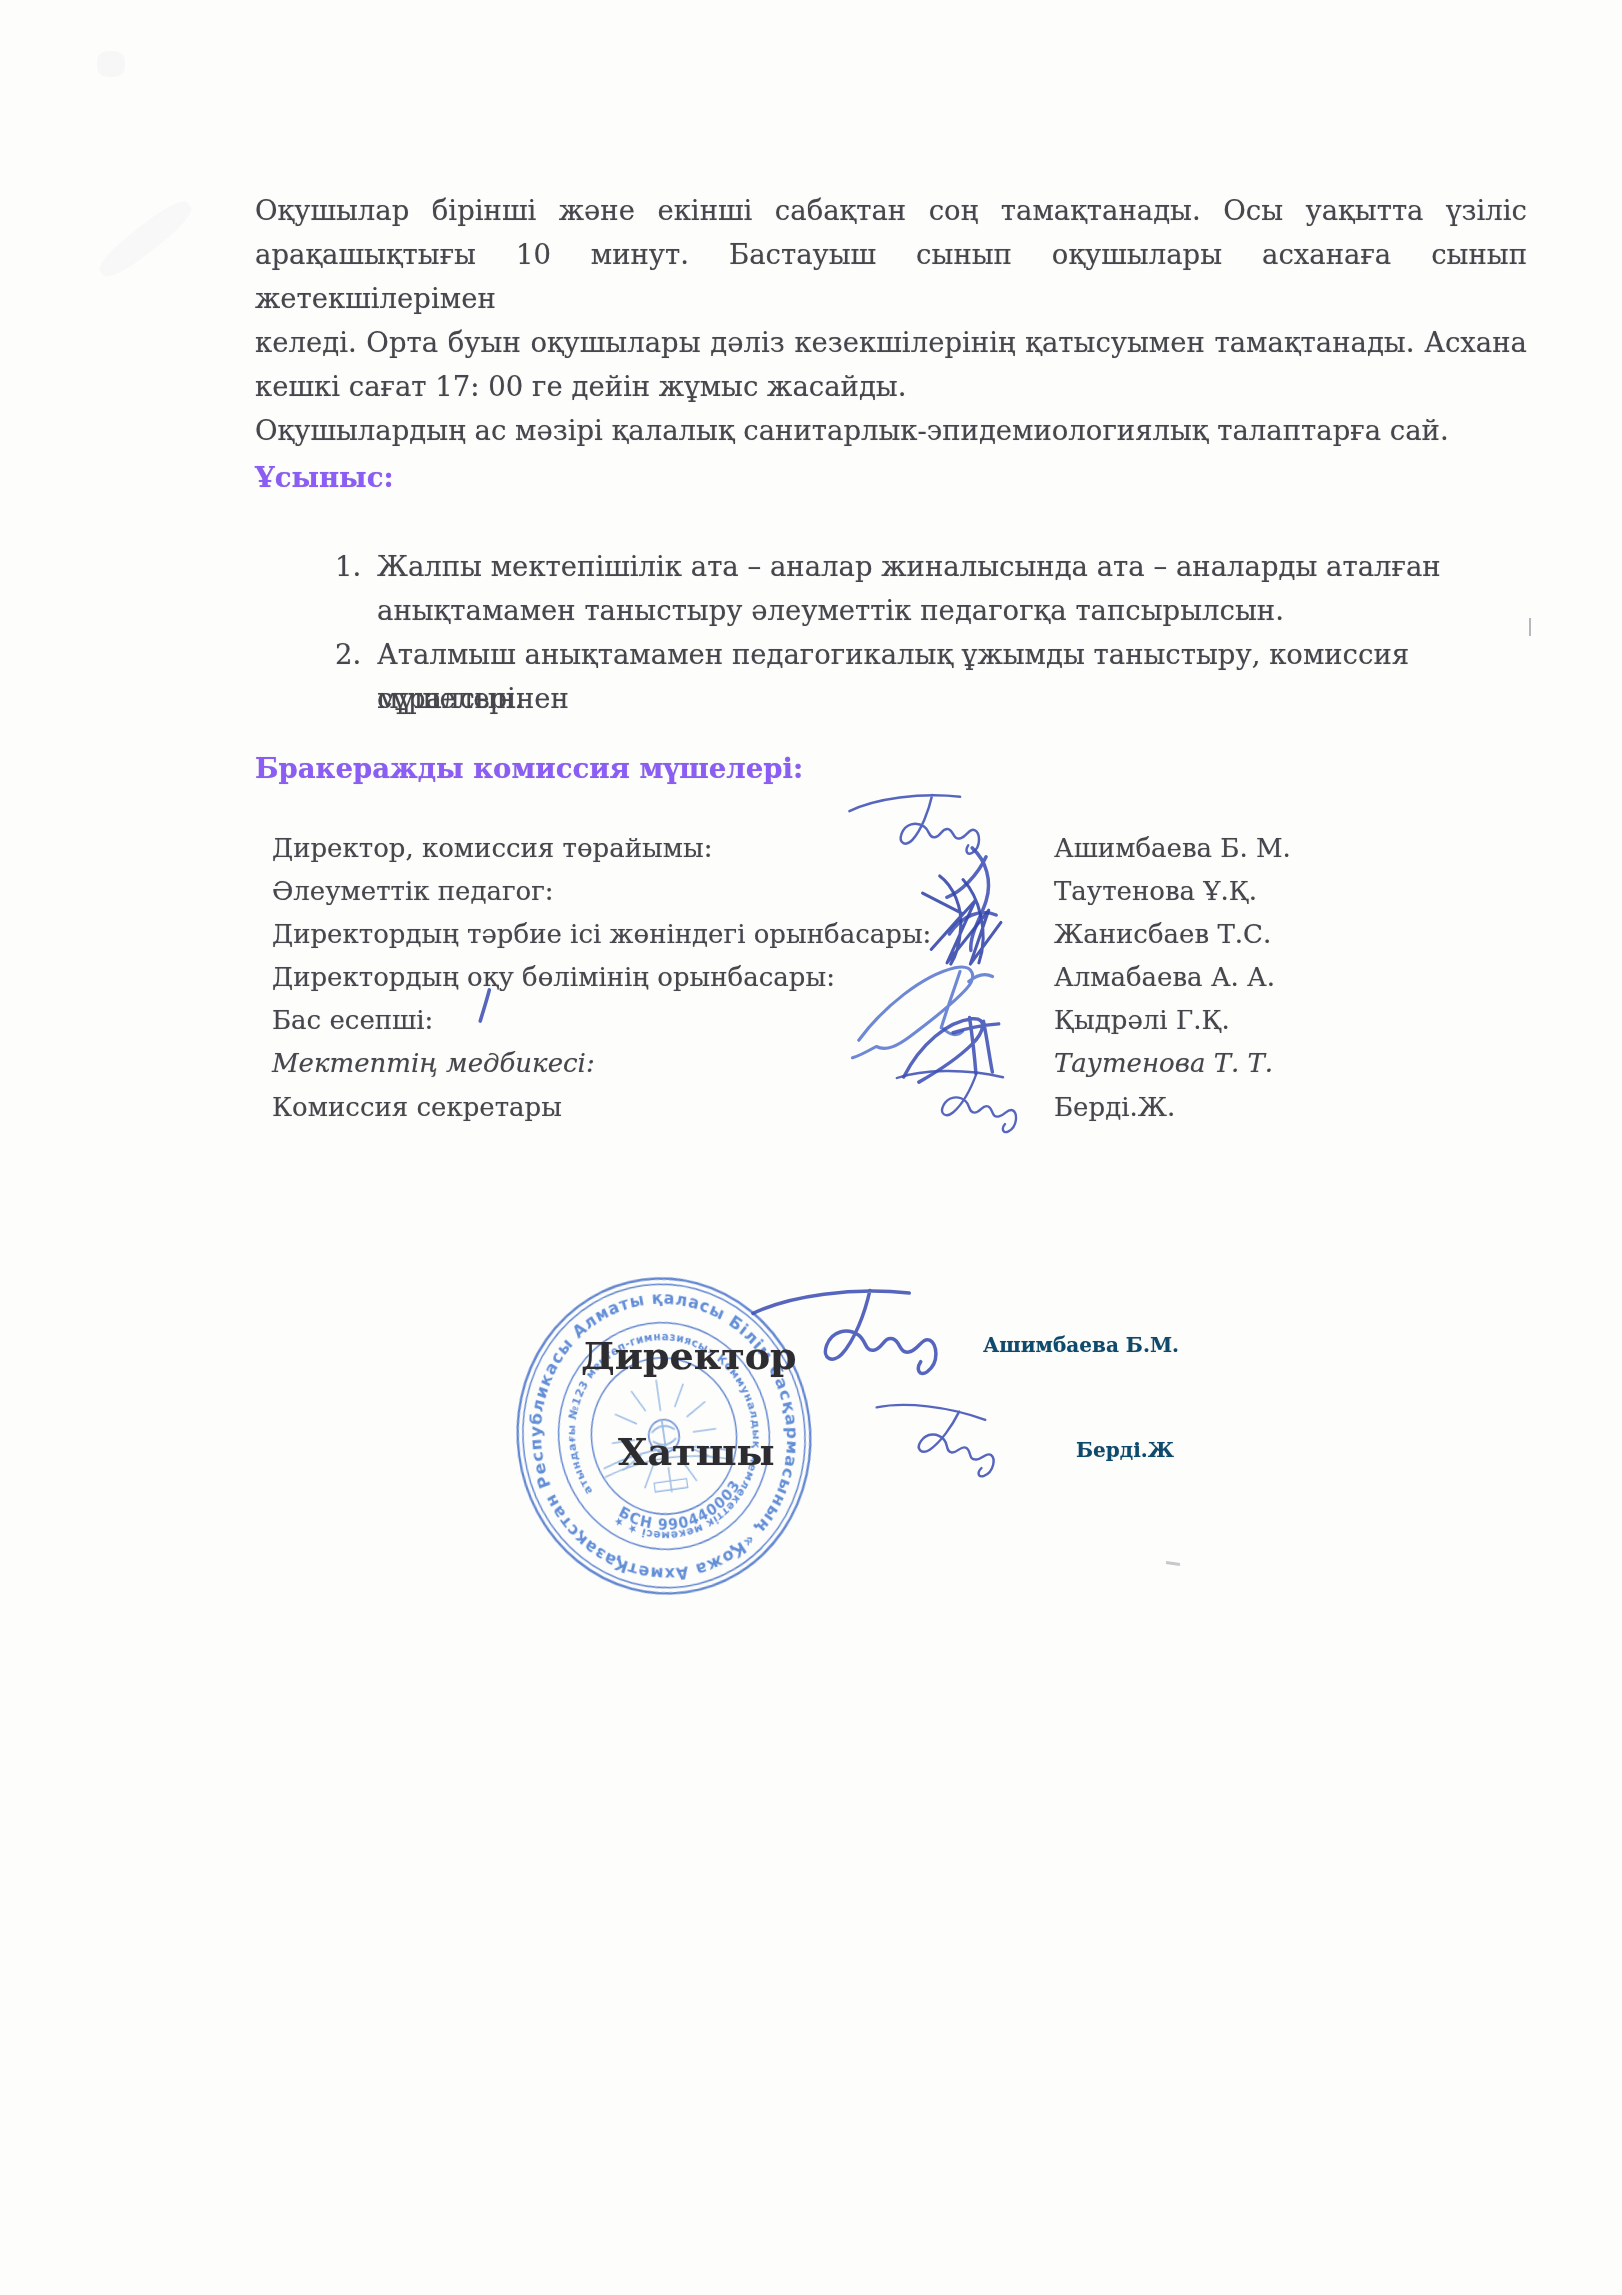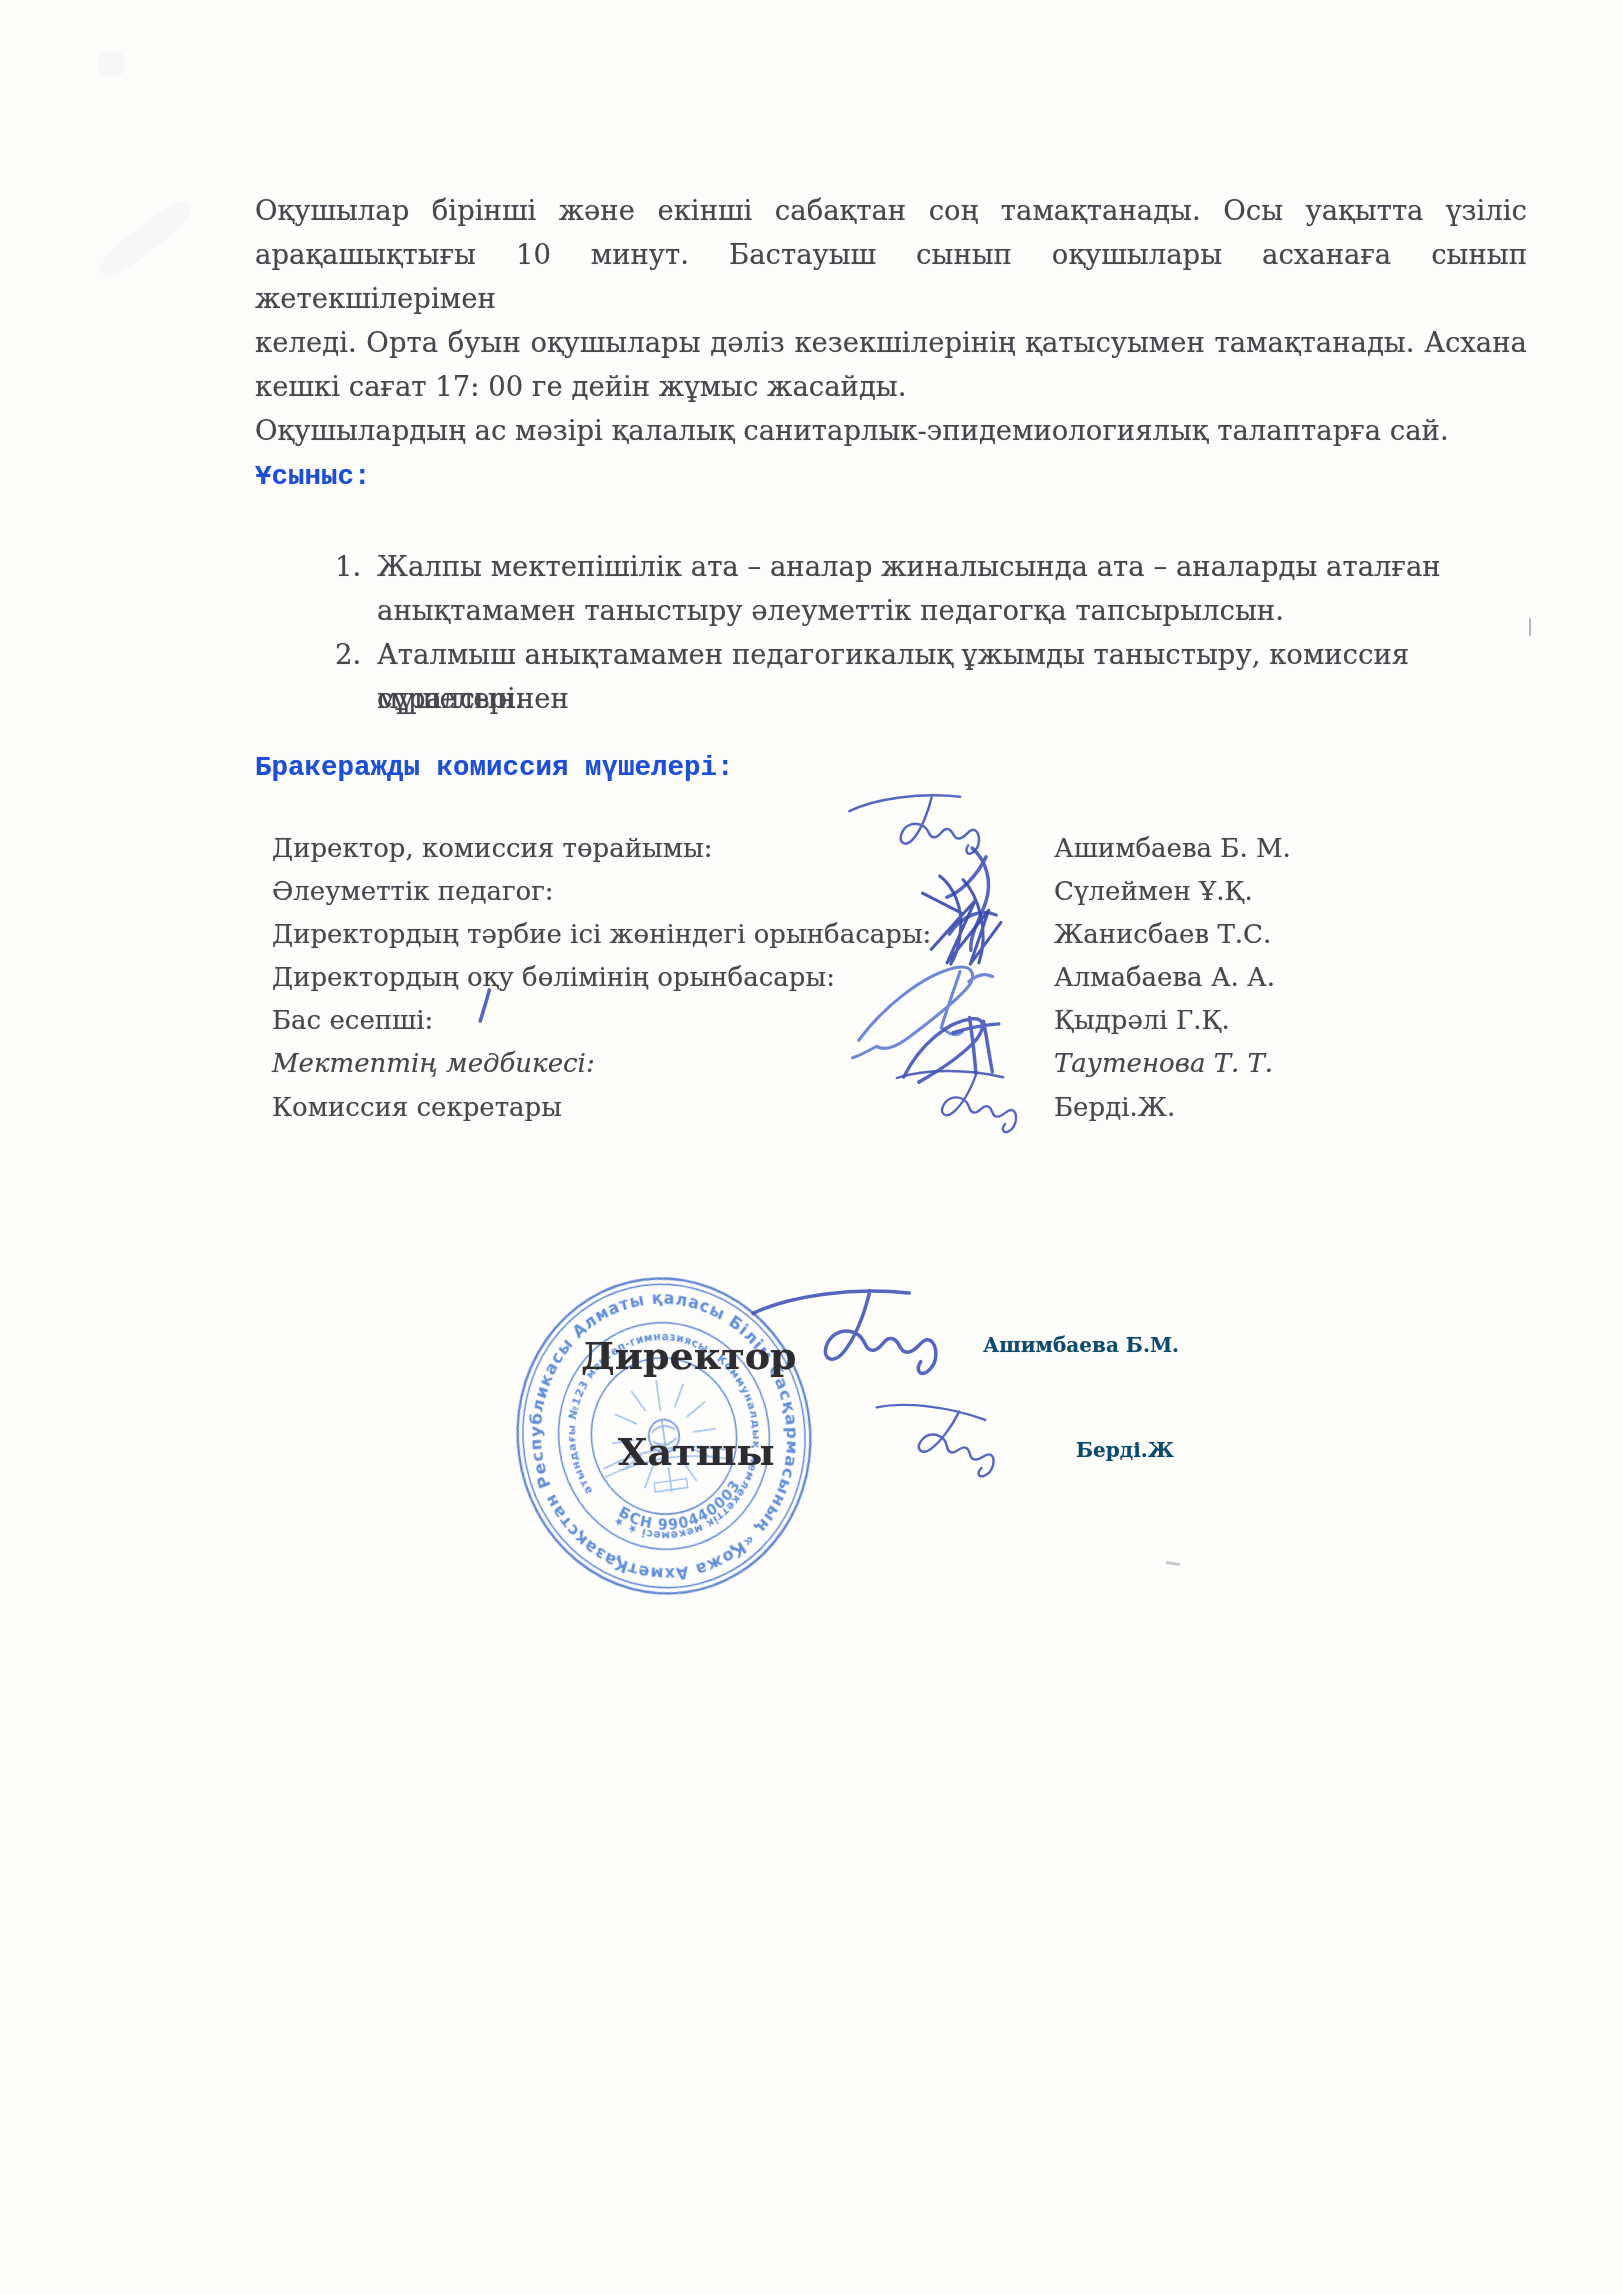--- a/index.html
+++ b/index.html
@@ -1,21 +1,21 @@
 <!DOCTYPE html>
 <html style="font-size:10.5px"><head>
 <meta charset="utf-8">
 <style>
   html,body{margin:0;padding:0;background:#ffffff;}
   .page{position:relative;width:1622px;height:2295px;background:#fdfdfc;overflow:hidden;
         font-family:"DejaVu Serif","Liberation Serif",serif;color:#46464c;}
   .abs{position:absolute;}
   .txt{font-size:27.5px;line-height:44px;text-shadow:0 0 0.9px rgba(70,70,80,.45);}
   .jline{text-align:justify;text-align-last:justify;}
-  .bold{font-weight:bold;color:#1d4ed8;font-family:Liberation Mono, monospace;}
+  .bold{font-weight:bold;color:#8b5cf6;}
   .para{left:255px;top:188px;width:1272px;}
   .comm-row{left:272px;width:1295px;height:41px;font-size:26px;}
   .comm-name{position:absolute;left:782px;top:0;white-space:nowrap;}
   .sig svg,.sigsvg{overflow:visible;}
   .sigsvg path,.sigsvg use{fill:none;stroke:#3f51b5;stroke-width:5.5;stroke-linecap:round;stroke-linejoin:round;opacity:.88;}
   .sig-dark path,.sig-dark use{stroke:#3244a8;stroke-width:5;}
   .sig-light path,.sig-light use{stroke:#5a77cf;stroke-width:5;}
   .stamp-box{left:512px;top:1272px;width:304px;height:328px;transform:rotate(-8deg);
              filter:blur(0.4px);opacity:.88;z-index:1;}
   .stamp-box circle,.stamp-box .ln{fill:none;stroke:#4d77cb;}
@@ -53,21 +53,21 @@
   <div class="abs txt" style="left:377px;top:676px;width:1151px;">сұралсын.</div>
 
   <div class="abs txt bold" style="left:255px;top:746px;">Бракеражды комиссия мүшелері:</div>
 
   <div class="abs comm-row txt" style="top:826px;">
     <span>Директор, комиссия төрайымы:</span>
     <span class="comm-name">Ашимбаева Б. М.</span>
   </div>
   <div class="abs comm-row txt" style="top:869px;">
     <span>Әлеуметтік педагог:</span>
-    <span class="comm-name">Сүлеймен Ұ.Қ.</span>
+    <span class="comm-name">Таутенова Ұ.Қ.</span>
   </div>
   <div class="abs comm-row txt" style="top:912px;">
     <span>Директордың тәрбие ісі  жөніндегі  орынбасары:</span>
     <span class="comm-name">Жанисбаев Т.С.</span>
   </div>
   <div class="abs comm-row txt" style="top:955px;">
     <span>Директордың оқу бөлімінің орынбасары:</span>
     <span class="comm-name">Алмабаева А. А.</span>
   </div>
   <div class="abs comm-row txt" style="top:998px;">

